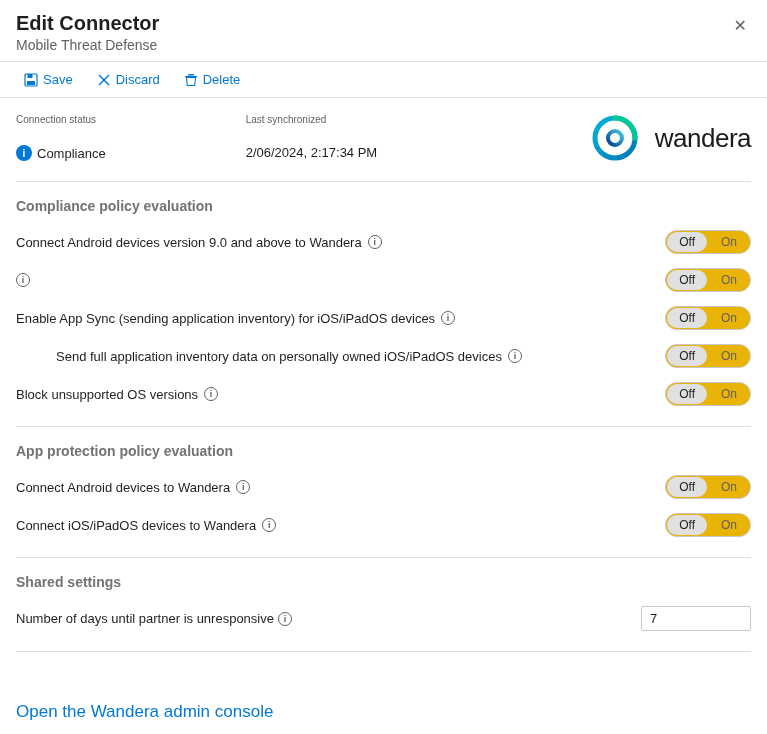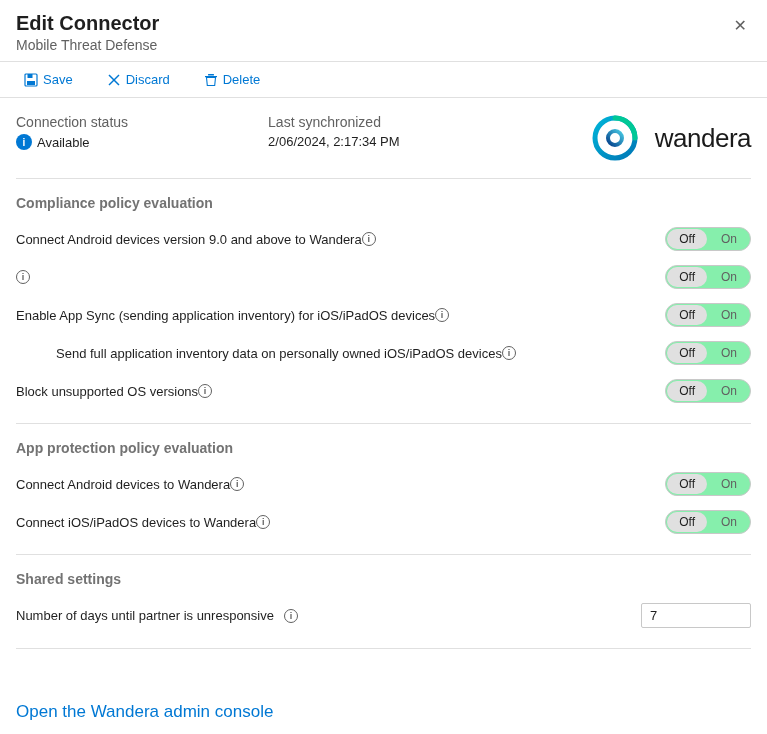--- a/index.html
+++ b/index.html
@@ -49,21 +49,21 @@
       color: #616161;
       padding: 4px;
       display: flex;
       align-items: center;
       justify-content: center;
     }
 
     .toolbar {
       display: flex;
       align-items: center;
-      gap: 18px;
+      gap: 8px;
       padding: 6px 16px;
       border-top: 1px solid #e0e0e0;
       border-bottom: 1px solid #e0e0e0;
     }
 
     .toolbar-btn {
       display: flex;
       align-items: center;
       gap: 5px;
       background: none;
@@ -98,23 +98,23 @@
     .status-left {
       flex: 1;
     }
 
     .status-col {
       display: inline-block;
       margin-right: 80px;
     }
 
     .status-label {
-      font-size: 14px;
+      font-size: 10px;
       color: #616161;
-      margin-bottom: 4px;
+      margin-bottom: 20px;
     }
 
     .status-value {
       display: flex;
       align-items: center;
       gap: 5px;
       font-size: 13px;
       color: #1f1f1f;
     }
 
@@ -170,20 +170,21 @@
       padding-left: 0;
     }
 
     .toggle-row.indented {
       padding-left: 40px;
     }
 
     .toggle-label {
       display: flex;
       align-items: center;
+      gap: 6px;
       font-size: 13px;
       color: #1f1f1f;
       flex: 1;
       margin-right: 16px;
     }
 
     .info-icon-outline {
       display: inline-flex;
       align-items: center;
       justify-content: center;
@@ -196,21 +197,21 @@
       font-weight: bold;
       flex-shrink: 0;
       cursor: help;
     }
 
     .toggle-switch {
       display: flex;
       border: 1px solid #c8c8c8;
       border-radius: 12px;
       overflow: hidden;
-      background: #86efac;
+      background: #eab308;
       flex-shrink: 0;
     }
 
     .toggle-option {
       padding: 3px 12px;
       font-size: 12px;
       color: #616161;
       cursor: pointer;
       user-select: none;
       border-radius: 10px;
@@ -232,21 +233,21 @@
     .shared-settings-row {
       display: flex;
       align-items: center;
       justify-content: space-between;
       margin-bottom: 14px;
     }
 
     .shared-label {
       display: flex;
       align-items: center;
-      gap: 10px;
+      gap: 4px;
       font-size: 13px;
       color: #1f1f1f;
     }
 
     .number-input {
       width: 110px;
       border: 1px solid #c8c8c8;
       border-radius: 2px;
       padding: 4px 8px;
       font-size: 13px;
@@ -326,21 +327,21 @@
 
   <div class="content">
 
     <div class="status-section">
       <div class="status-left">
         <div class="status-row">
           <div class="status-col">
             <div class="status-label">Connection status</div>
             <div class="status-value">
               <span class="info-icon-blue">i</span>
-              <span>Available</span>
+              <span>Compliance</span>
             </div>
           </div>
           <div class="status-col">
             <div class="status-label">Last synchronized</div>
             <div class="status-value">
               <span>2/06/2024, 2:17:34 PM</span>
             </div>
           </div>
         </div>
       </div>

